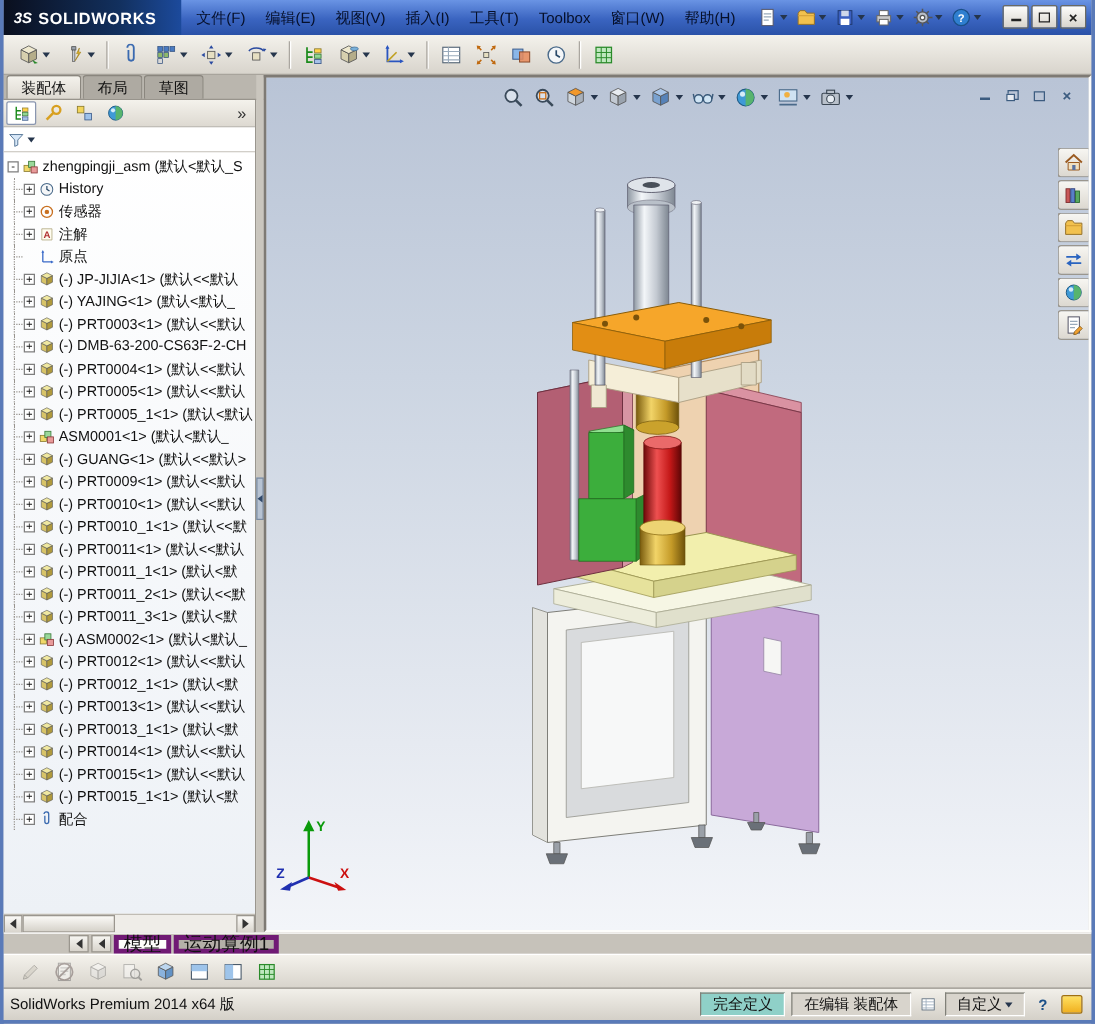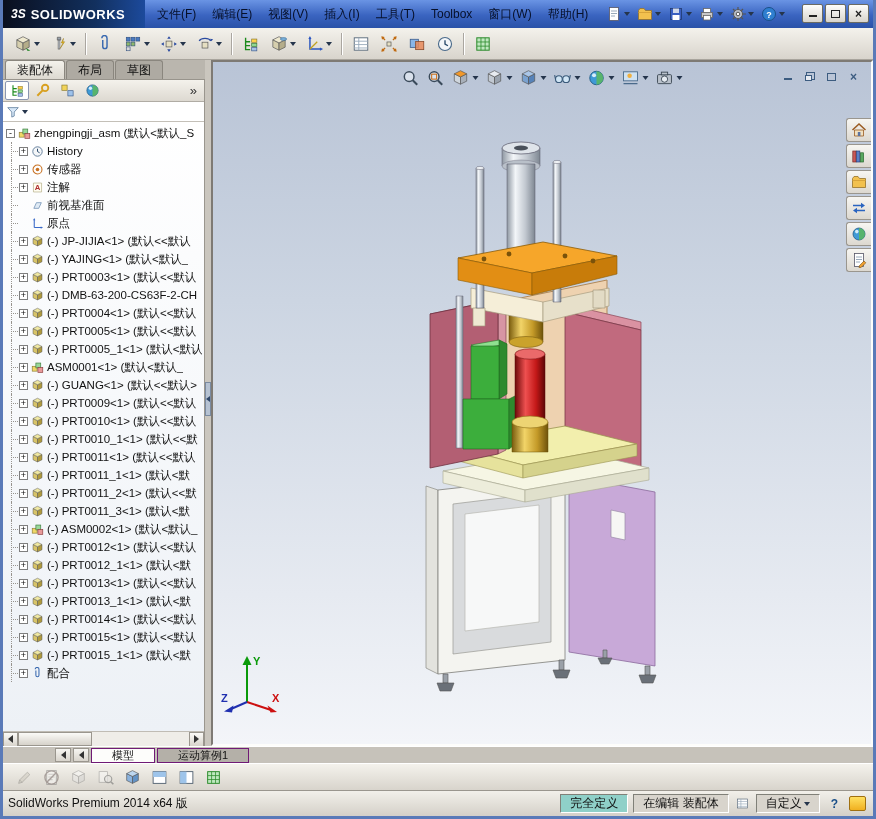--- a/index.html
+++ b/index.html
@@ -73,21 +73,21 @@
 .hbtn{display:flex;align-items:center;gap:1px;padding:1px;border-radius:2px}
 .doccontrols{position:absolute;top:8px;right:10px;display:flex;gap:7px;color:#3c5c80}
 .dbtn{display:flex;align-items:center;justify-content:center;width:15px;height:13px}
 .taskstrip{position:absolute;top:56px;right:0;display:flex;flex-direction:column;gap:2px}
 .xbtn{width:25px;height:24px;background:linear-gradient(#f7f6f2,#dcd8d0);border:1px solid #9a968e;border-right:none;border-radius:3px 0 0 3px;display:flex;align-items:center;justify-content:center}
 .triad{position:absolute;left:6px;bottom:30px}
 
 
 .btabs{position:absolute;left:0;top:746px;width:870px;height:17px;background:#c6c2ba;border-top:1px solid #fff;display:flex;align-items:center;padding-left:52px;gap:2px}
 .barrow{width:16px;height:14px;background:linear-gradient(#f6f5f1,#d8d4cc);border:1px solid #9a968e;display:flex;align-items:center;justify-content:center}
-.dtab{height:15px;padding:0 20px;font-size:11px;background:#b4b0a8;border:1px solid #701a75;display:flex;align-items:center}
+.dtab{height:15px;padding:0 4px;font-size:15px;background:#b4b0a8;border:4px solid #701a75;display:flex;align-items:center}
 .dtab.active{background:#fdfdfb}
 .btoolbar{position:absolute;left:0;top:763px;width:870px;height:27px;background:linear-gradient(#f4f2ec,#d8d4cc);border-top:1px solid #fff;display:flex;align-items:center;padding-left:8px}
 .statusbar{position:absolute;left:0;top:790px;width:870px;height:26px;background:linear-gradient(#f2f0ea,#d4d0c8);border-top:1px solid #9a968e;display:flex;align-items:center;padding:0 5px;font-size:12px}
 .sright{margin-left:auto;display:flex;align-items:center;gap:5px}
 .sseg{border:1px solid;border-color:#808078 #fff #fff #808078;background:#d8d4cc;height:19px;display:flex;align-items:center;padding:0 9px;font-size:12px}
 .sseg.teal{background:#8fd0c8}
 .sicon{display:flex;align-items:center;padding:0 2px}
 .shelp{font-weight:bold;color:#1a4f88;padding:0 6px}
 .tipicon{width:17px;height:15px;background:linear-gradient(#ffe060,#f0b020);border:1px solid #a07010;border-radius:2px;margin-right:2px}
 </style>
@@ -363,29 +363,20 @@
         </div>
         <div class="trow child">
           <span class="texp">+</span>
           <span class="ticon">
             <svg width="13" height="13" viewBox="0 0 16 16" xmlns="http://www.w3.org/2000/svg">
               <path d="M3 2.5h10v11H3z" fill="#fffdf0" stroke="#b0a880" stroke-width=".8"></path>
               <text x="8" y="11.6" font-size="9.5" font-weight="bold" text-anchor="middle" fill="#b03030">A</text>
             </svg>
           </span>
           <span class="tlabel">注解</span>
-        </div>
-        <div class="trow child">
-          <span class="texp none"></span>
-          <span class="ticon">
-            <svg width="13" height="13" viewBox="0 0 16 16" xmlns="http://www.w3.org/2000/svg">
-              <path d="M3.5 11.5l3.2-7h6l-3.2 7z" fill="#d8e6f2" fill-opacity=".8" stroke="#6a8ab0" stroke-width=".9"></path>
-            </svg>
-          </span>
-          <span class="tlabel">前视基准面</span>
         </div>
         <div class="trow child">
           <span class="texp none"></span>
           <span class="ticon">
             <svg width="13" height="13" viewBox="0 0 16 16" xmlns="http://www.w3.org/2000/svg">
               <path d="M4 13h9M4 13V3" stroke="#3a6ac8" stroke-width="1.3" fill="none"></path>
               <path d="M4 1.2L2.6 4h2.8zM14.8 13l-2.8-1.4v2.8z" fill="#3a6ac8"></path>
             </svg>
           </span>
           <span class="tlabel">原点</span>

